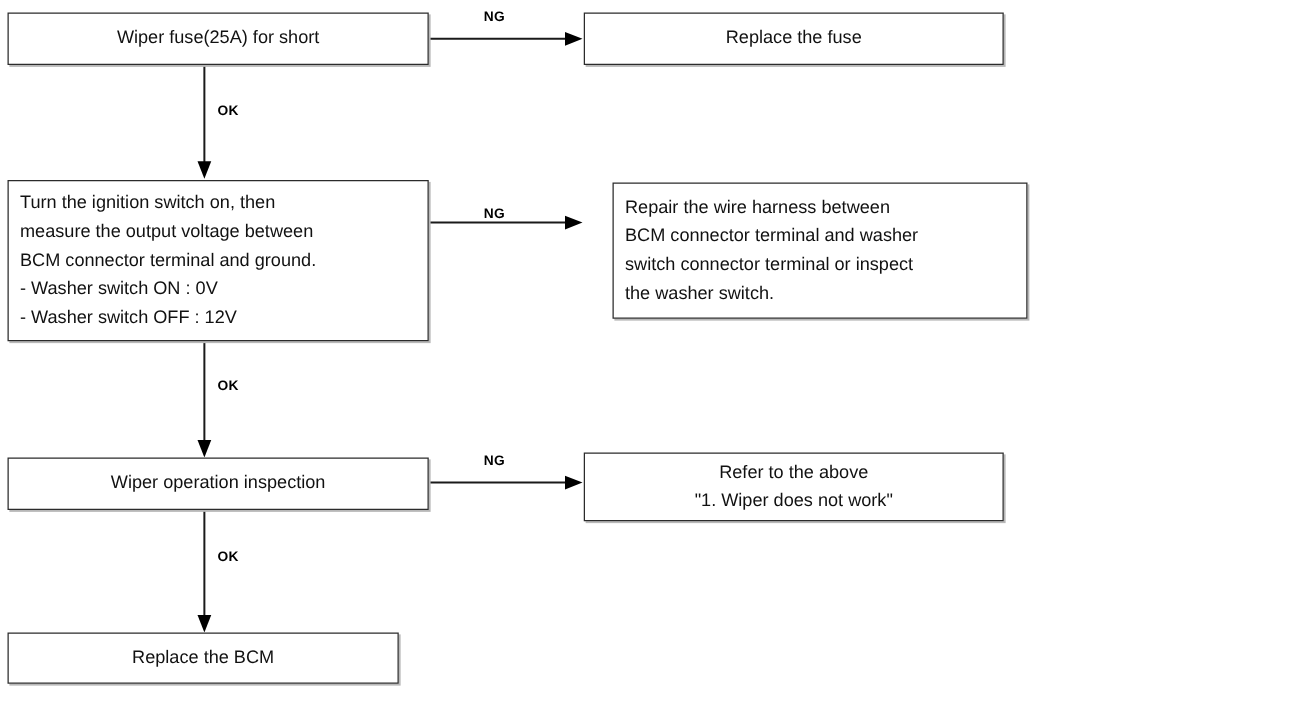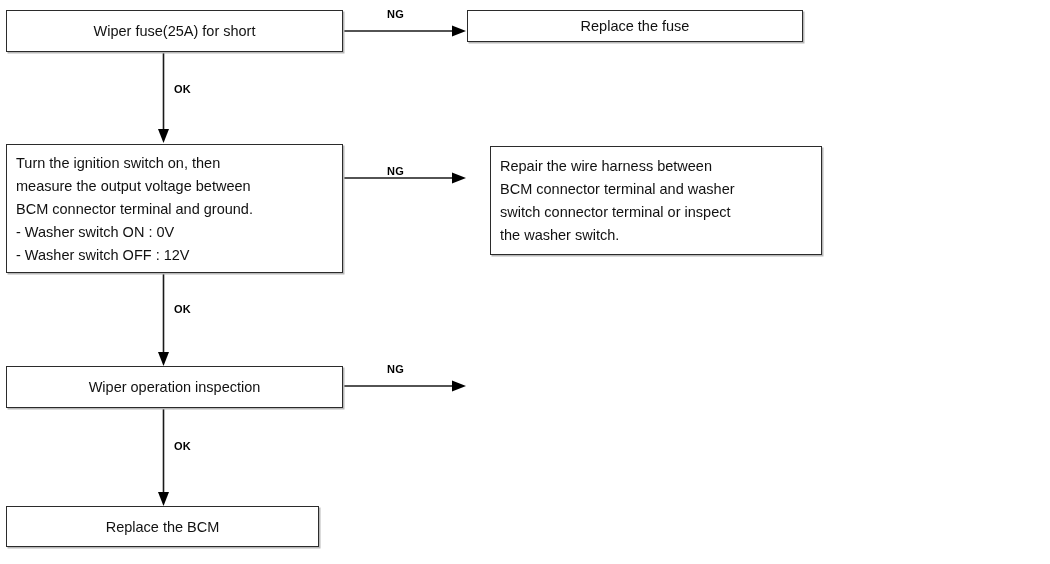--- a/index.html
+++ b/index.html
@@ -94,21 +94,21 @@
     <polygon points="466,386 452,380.5 452,391.5"></polygon>
 
     <line x1="163.5" y1="408" x2="163.5" y2="497"></line>
     <polygon points="163.5,506 158,492 169,492"></polygon>
   </svg>
 
   <div class="node center" style="left:6px; top:10px; width:337px; height:42px;padding-left:48px;">
     <div class="txt">Wiper fuse(25A) for short</div>
   </div>
 
-  <div class="node center" style="left:467px; top:10px; width:336px; height:32px;">
+  <div class="node center" style="left:467px; top:10px; width:336px; height:42px;">
     <div class="txt">Replace the fuse</div>
   </div>
 
   <div class="edge-label" style="left:387px; top:8px;">NG</div>
 
   <div class="edge-label" style="left:174px; top:83px;">OK</div>
 
   <div class="node left" style="left:6px; top:144px; width:337px; height:129px;">
     <div class="txt">Turn the ignition switch on, then
 measure the output voltage between
@@ -125,20 +125,24 @@
   </div>
 
   <div class="edge-label" style="left:387px; top:165px;">NG</div>
 
   <div class="edge-label" style="left:174px; top:303px;">OK</div>
 
   <div class="node center" style="left:6px; top:366px; width:337px; height:42px;">
     <div class="txt">Wiper operation inspection</div>
   </div>
 
+  <div class="node center" style="left:467px; top:362px; width:336px; height:55px;">
+    <div class="txt">Refer to the above
+"1. Wiper does not work"</div>
+  </div>
 
   <div class="edge-label" style="left:387px; top:363px;">NG</div>
 
   <div class="edge-label" style="left:174px; top:440px;">OK</div>
 
   <div class="node center" style="left:6px; top:506px; width:313px; height:41px;">
     <div class="txt">Replace the BCM</div>
   </div>
 
 </div>

